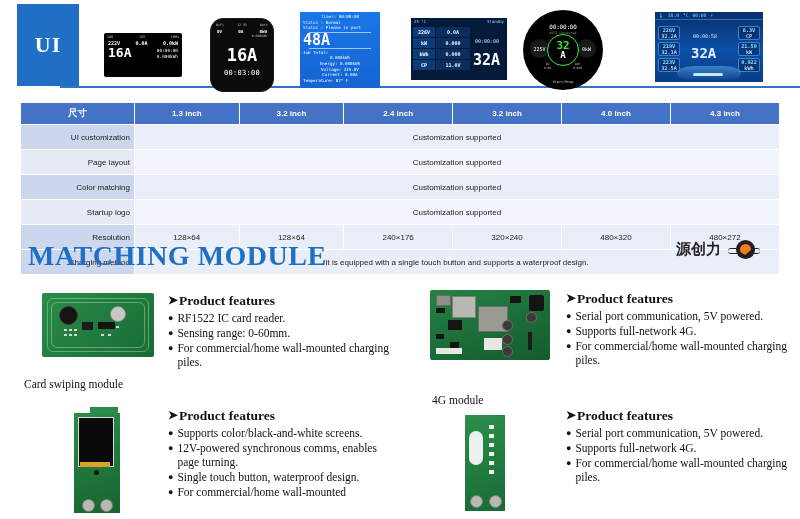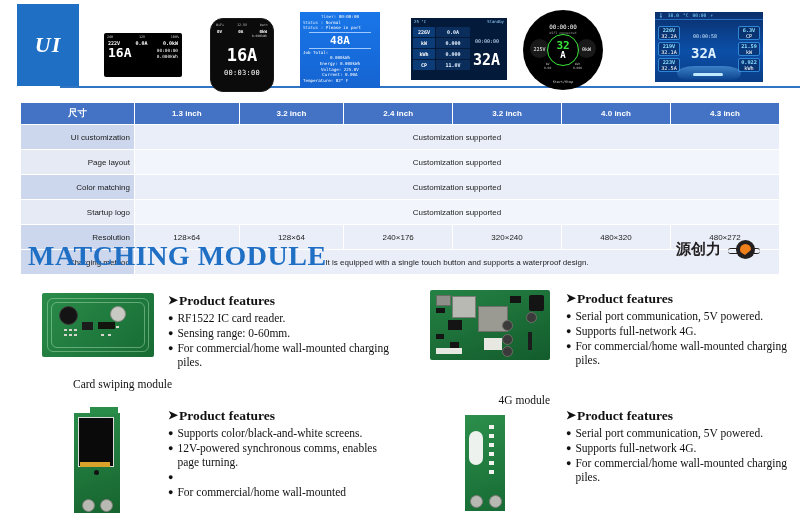--- a/index.html
+++ b/index.html
@@ -8,21 +8,21 @@
     font-family:"Liberation Sans", sans-serif;
     overflow:hidden;position:relative;
   }
 
   
   .ui-banner{position:absolute;left:0;top:4px;width:800px;height:84px;}
   .ui-banner-bg{position:absolute;left:60px;top:0;width:740px;height:82px;background:#ffffff;
     border-bottom:2px solid #2f75c4;}
   .ui-tab{position:absolute;left:17px;top:0;width:62px;height:82px;background:#1f6fc4;
     display:flex;align-items:center;justify-content:center;}
-  .ui-tab span{color:#fff;font-family:"Liberation Serif",serif;font-size:22px;font-weight:bold;letter-spacing:1px;font-style:italic;}
+  .ui-tab span{color:#fff;font-family:"Liberation Serif",serif;font-size:22px;font-weight:bold;letter-spacing:1px;}
 
   .screen{position:absolute;overflow:hidden;}
 
   
   .scr13{left:104px;top:29px;width:78px;height:44px;background:#000;border-radius:2px;
     color:#fff;font-family:"DejaVu Sans Mono",monospace;}
   .scr13 .topbar{display:flex;justify-content:space-between;align-items:center;
     font-size:3.4px;padding:2px 3px 0 3px;color:#cfcfcf;}
   .scr13 .row1{display:flex;justify-content:space-between;font-size:5px;font-weight:bold;padding:1px 4px 0 4px;}
   .scr13 .bigrow{display:flex;justify-content:space-between;align-items:flex-end;padding:0 4px;}
@@ -36,21 +36,21 @@
   .scr20 .units{display:flex;justify-content:space-between;font-size:4.2px;font-weight:bold;padding:2px 6px 0 6px;}
   .scr20 .vals{display:flex;justify-content:flex-end;font-size:3.2px;padding:0 6px;color:#c9c9c9;}
   .scr20 .big{text-align:center;font-size:17px;font-weight:bold;margin-top:7px;}
   .scr20 .tm{text-align:center;font-size:7px;margin-top:4px;letter-spacing:0.3px;}
 
   
   .scr24{left:300px;top:8px;width:80px;height:76px;background:linear-gradient(180deg,#1976e8 0%,#1564d2 100%);
     color:#fff;font-family:"DejaVu Sans Mono",monospace;font-size:4.2px;padding:2px 3px;box-sizing:border-box;}
   .scr24 .ln{line-height:5.6px;white-space:nowrap;}
   .scr24 .k{color:#cfe4ff;}
-  .scr24 .amp{text-align:center;font-size:11px;font-weight:bold;line-height:13px;margin:1px 0;}
+  .scr24 .amp{font-size:15px;font-weight:bold;line-height:13px;margin:1px 0;}
   .scr24 .ctr{text-align:center;}
   .scr24 .hr{height:1px;background:#9fc8ff;margin:1px 6px;}
 
   
   .scr32{left:411px;top:14px;width:96px;height:62px;background:#041a3a;
     font-family:"DejaVu Sans Mono",monospace;color:#bfe6ff;overflow:hidden;}
   .scr32 .t32{display:flex;justify-content:space-between;font-size:4px;padding:1px 3px;color:#8fd0ff;
     background:#072category;}
   .scr32 .grid{position:absolute;left:2px;top:9px;width:60px;}
   .scr32 .g-row{display:flex;margin-bottom:1px;}
@@ -125,21 +125,21 @@
   .pblock{position:absolute;}
   .pfeat-head{display:flex;align-items:flex-start;gap:1px;
     font-family:"Liberation Serif",serif;font-size:13.5px;font-weight:bold;color:#111;margin-bottom:2px;}
   .arrow{font-size:12px;line-height:15px;}
   .pbullet{display:flex;gap:4px;font-family:"Liberation Serif",serif;font-size:11.5px;
     color:#111;line-height:14px;margin-bottom:1px;}
   .pbullet .dot{font-size:9px;line-height:14px;}
   .pbullet .txt{max-width:215px;}
 
   .modimg{position:absolute;}
-  .cap{position:absolute;font-family:"Liberation Serif",serif;font-size:11.5px;color:#111;text-align:right;}
+  .cap{position:absolute;font-family:"Liberation Serif",serif;font-size:11.5px;color:#111;text-align:left;}
 
   
   .pcb-card{left:42px;top:293px;width:112px;height:64px;background:#1f7a3d;border-radius:2px;
     background-image:linear-gradient(135deg,#2a8c49 0%,#176b34 100%);}
   .pcb-card .trace{position:absolute;border:1px solid rgba(180,230,190,.45);border-radius:6px;}
   .pcb-card .buzzer{position:absolute;left:17px;top:13px;width:17px;height:17px;border-radius:50%;
     background:#141414;border:1px solid #3a3a3a;}
   .pcb-card .cap2{position:absolute;left:68px;top:13px;width:14px;height:14px;border-radius:50%;
     background:#c9c9c4;border:1px solid #8d8d86;}
   .pcb-card .ic{position:absolute;left:40px;top:29px;width:11px;height:8px;background:#1c1c1c;}
@@ -485,20 +485,21 @@
   <div class="pbullet">
     <span class="dot">●</span>
     <span class="txt">Supports color/black-and-white screens.</span>
   </div>
   <div class="pbullet">
     <span class="dot">●</span>
     <span class="txt">12V-powered synchronous comms, enables page turning.</span>
   </div>
   <div class="pbullet">
     <span class="dot">●</span>
+    <span class="txt">Single touch button, waterproof design.</span>
   </div>
   <div class="pbullet">
     <span class="dot">●</span>
     <span class="txt">For commercial/home wall-mounted</span>
   </div>
 </div>
 
 <div class="modimg pcb-small">
   <span class="pad"></span>
   <span class="led" style="top:10px;"></span>

